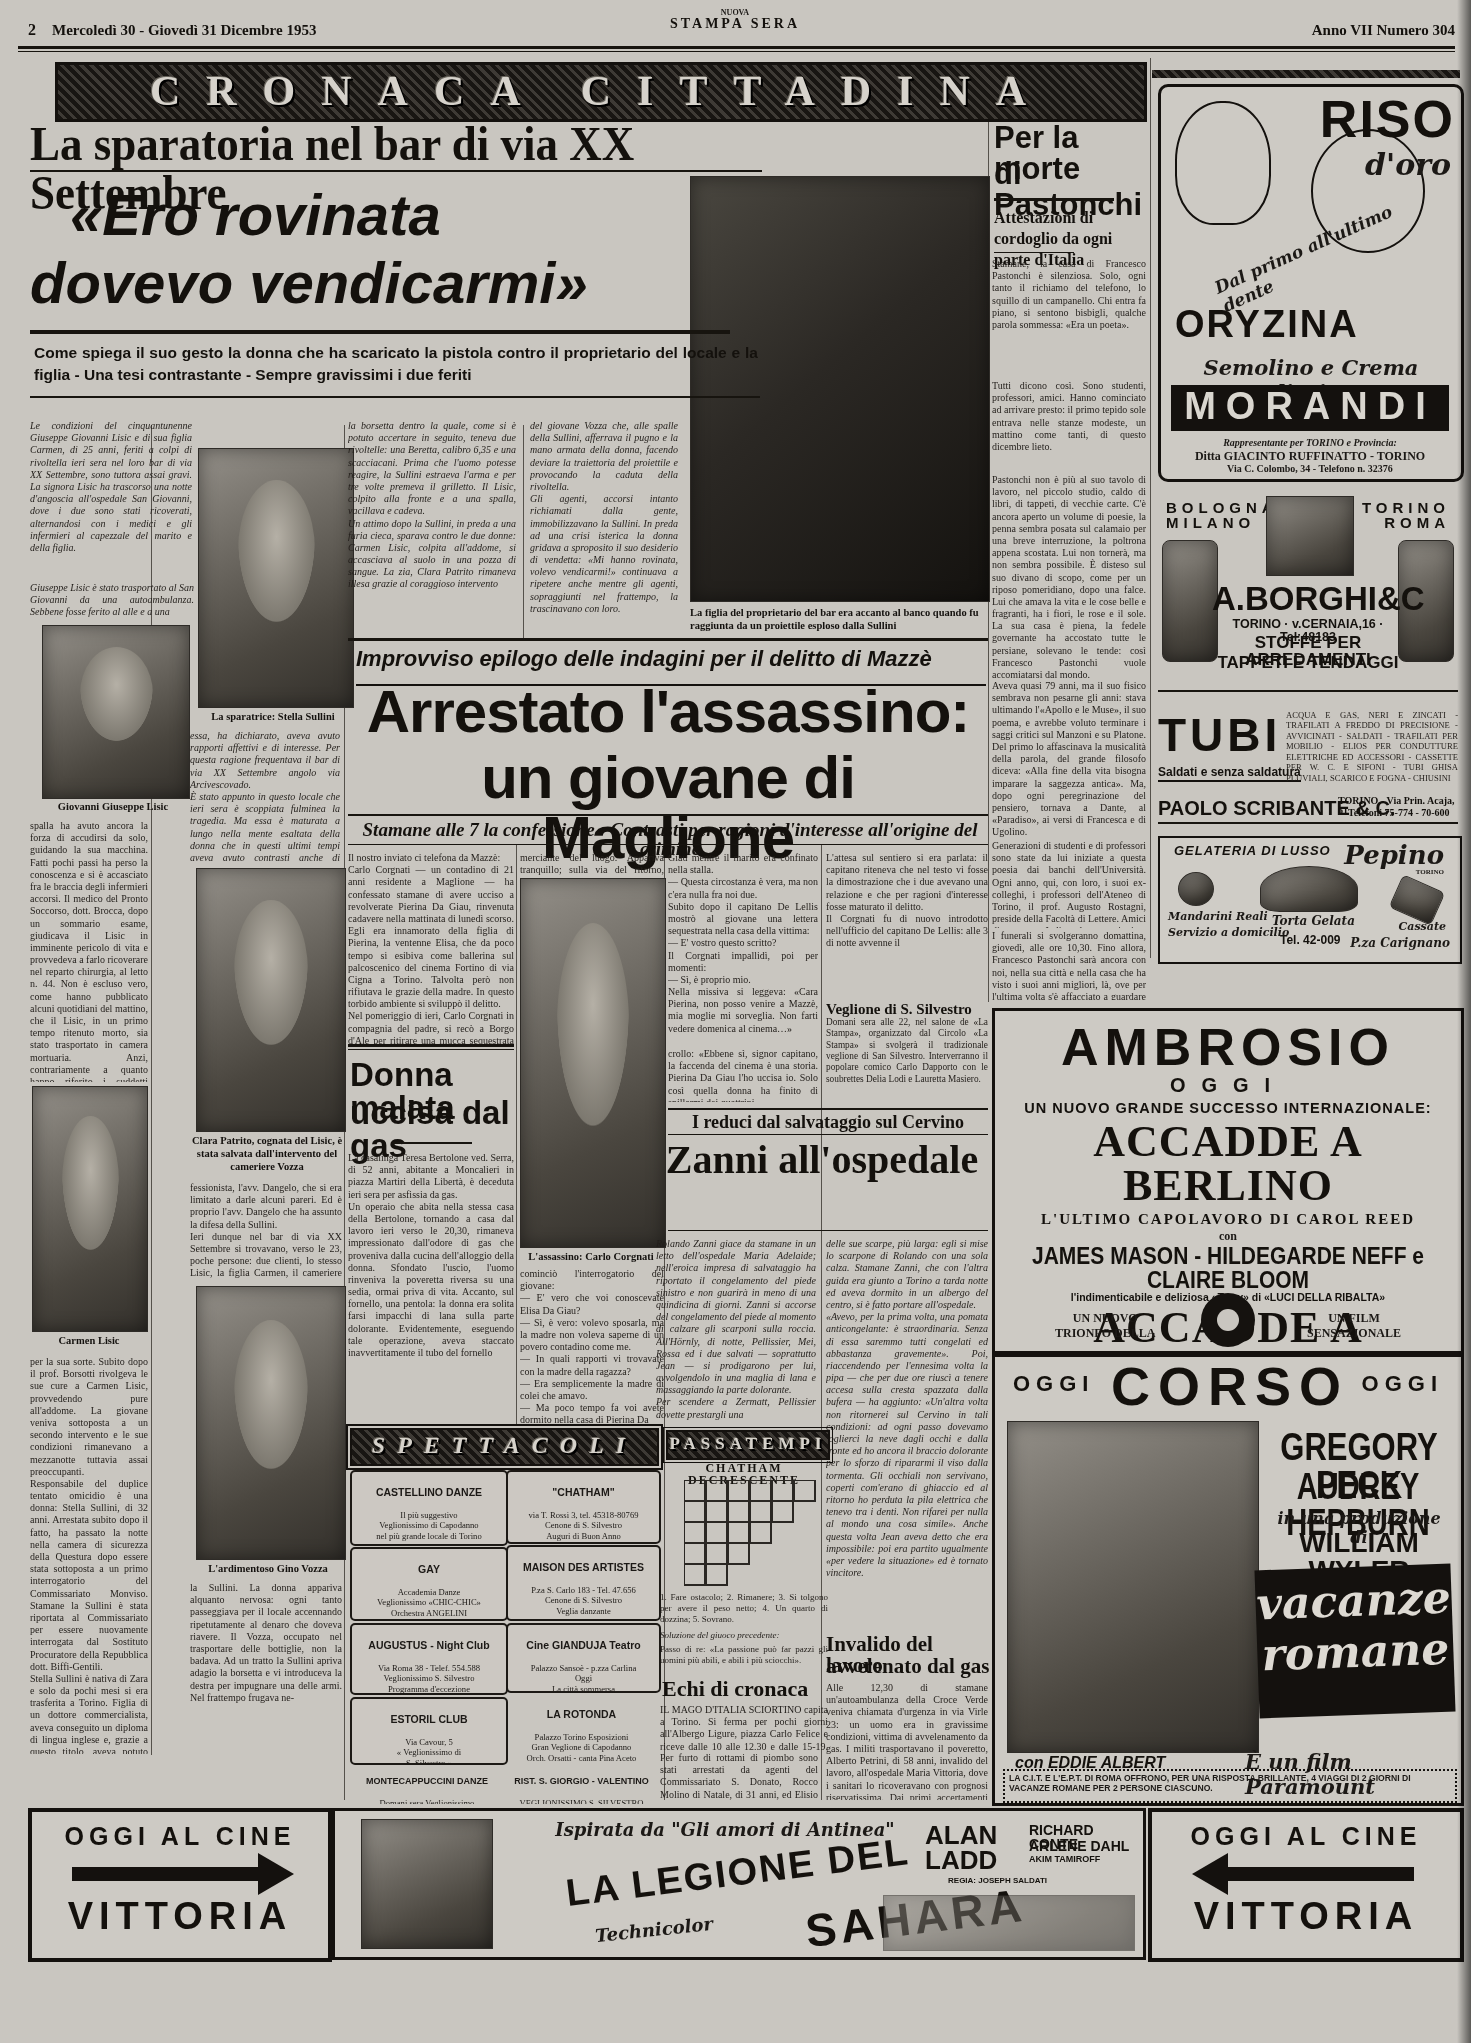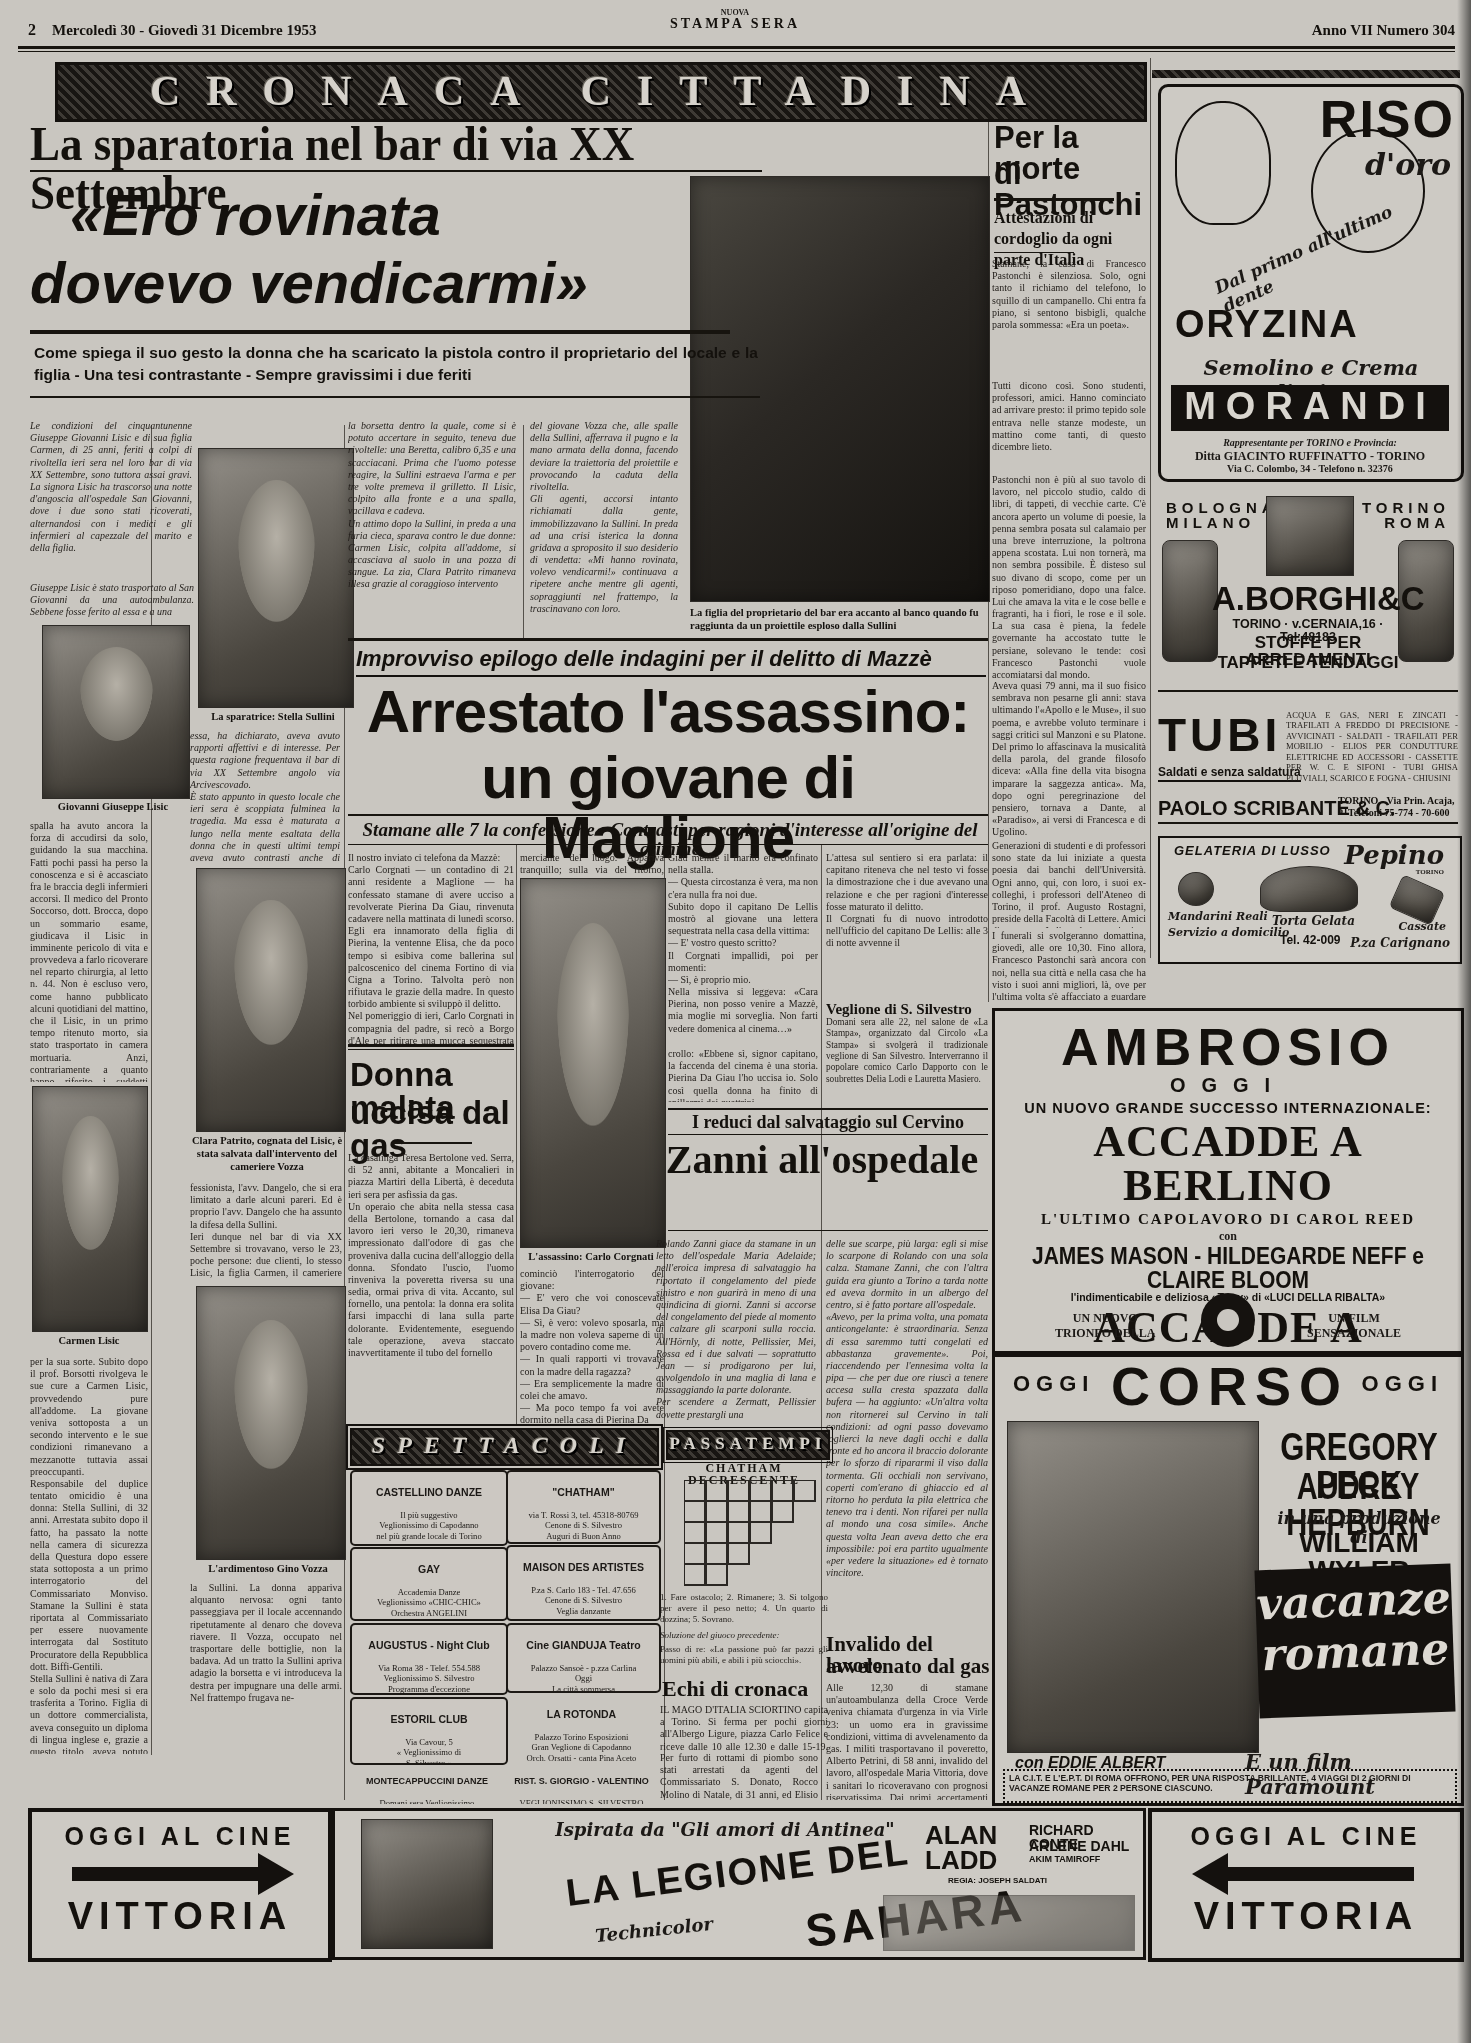--- a/index.html
+++ b/index.html
@@ -76,21 +76,21 @@
   <div class="a photo dark" style="left:690px;top:176px;width:298px;height:424px;"></div>
   <div class="a cap" style="left:690px;top:606px;width:298px;height:28px;text-align:left;">La figlia del proprietario del bar era accanto al banco quando fu raggiunta da un proiettile esploso dalla Sullini</div>
 
   <div class="a hs" style="left:70px;top:186px;width:620px;font-size:58px;font-style:italic;">«Ero rovinata</div>
   <div class="a hs" style="left:30px;top:254px;width:660px;font-size:58px;font-style:italic;">dovevo vendicarmi»</div>
   <div class="a rule" style="left:30px;top:330px;width:700px;height:4px;"></div>
   <div class="a hs" style="left:34px;top:342px;width:724px;font-size:15.5px;line-height:1.45;text-align:justify;">Come spiega il suo gesto la donna che ha scaricato la pistola contro il proprietario del locale e la figlia - Una tesi contrastante - Sempre gravissimi i due feriti</div>
   <div class="a rule" style="left:30px;top:396px;width:730px;height:2px;"></div>
 
   <div class="a t ti" style="left:30px;top:420px;width:162px;height:160px;">Le condizioni del cinquantunenne Giuseppe Giovanni Lisic e di sua figlia Carmen, di 25 anni, feriti a colpi di rivoltella ieri sera nel loro bar di via XX Settembre, sono tuttora assai gravi. La signora Lisic ha trascorso una notte d'angoscia all'ospedale San Giovanni, dove i due sono stati ricoverati, alternandosi con i medici e gli infermieri al capezzale del marito e della figlia.</div>
-  <div class="a t ti" style="left:30px;top:582px;width:164px;height:40px;">Giuseppe Lisic è stato trasportato al San Giovanni da una autoambulanza. Sebbene fosse ferito al essa e a una</div>
+  <div class="a t ti" style="left:30px;top:582px;width:164px;height:40px;">Giuseppe Lisic è stato trasportato al San Giovanni da una autoambulanza. Sebbene fosse ferito al alle e a una</div>
   <div class="a photo face" style="left:42px;top:625px;width:146px;height:172px;"></div>
   <div class="a cap" style="left:30px;top:800px;width:166px;height:14px;">Giovanni Giuseppe Lisic</div>
   <div class="a t" style="left:30px;top:820px;width:118px;height:262px;">spalla ha avuto ancora la forza di accudirsi da solo, guidando la sua macchina. Fatti pochi passi ha perso la conoscenza e si è accasciato fra le braccia degli infermieri accorsi. Il medico del Pronto Soccorso, dott. Brocca, dopo un sommario esame, giudicava il Lisic in imminente pericolo di vita e provvedeva a farlo ricoverare nel reparto chirurgia, al letto n. 44. Non è escluso vero, come hanno pubblicato alcuni quotidiani del mattino, che il Lisic, in un primo tempo ritenuto morto, sia stato trasportato in camera mortuaria. Anzi, contrariamente a quanto hanno riferito i suddetti giornali, egli è stato operato quasi subito dal prof. Borsotti, chiamato telefonicamente dal medico di guardia. Al Lisic è stato estratto il proiettile con un difficile intervento che ha lasciato uno spiraglio di speranza</div>
   <div class="a photo face" style="left:32px;top:1086px;width:114px;height:244px;"></div>
   <div class="a cap" style="left:32px;top:1334px;width:114px;height:14px;">Carmen Lisic</div>
   <div class="a t" style="left:30px;top:1356px;width:118px;height:398px;">per la sua sorte. Subito dopo il prof. Borsotti rivolgeva le sue cure a Carmen Lisic, provvedendo pure all'addome. La giovane veniva sottoposta a un secondo intervento e le sue condizioni rimanevano a mezzanotte tuttavia assai preoccupanti.
 Responsabile del duplice tentato omicidio è una donna: Stella Sullini, di 32 anni. Arrestata subito dopo il fatto, ha passato la notte nella camera di sicurezza della Questura dopo essere stata sottoposta a un primo interrogatorio del Commissariato Monviso. Stamane la Sullini è stata riportata al Commissariato per essere nuovamente interrogata dal Sostituto Procuratore della Repubblica dott. Biffi-Gentili.
 Stella Sullini è nativa di Zara e solo da pochi mesi si era trasferita a Torino. Figlia di un dottore commercialista, aveva conseguito un diploma di lingua inglese e, grazie a questo titolo, aveva potuto ottenere nella nostra città un certo numero di lezioni private. Il suo lavoro la obbligava ad abitare presso le famiglie che l'avevano assunta, senza una residenza stabile. Solitamente, nella giornata di riposo, prendeva in affitto una camera in via Lascaris o in corso Casale. Nel 1951 aveva conosciuto il Lisic con il quale, a quanto</div>
 
   <div class="a photo face" style="left:198px;top:448px;width:154px;height:258px;"></div>
@@ -105,21 +105,21 @@
   <div class="a photo face" style="left:196px;top:1286px;width:148px;height:272px;"></div>
   <div class="a cap" style="left:190px;top:1562px;width:156px;height:14px;">L'ardimentoso Gino Vozza</div>
   <div class="a t" style="left:190px;top:1582px;width:152px;height:172px;">la Sullini. La donna appariva alquanto nervosa: ogni tanto passeggiava per il locale accennando ripetutamente al denaro che doveva riavere. Il Vozza, occupato nel trasportare delle bottiglie, non la badava. Ad un tratto la Sullini apriva adagio la borsetta e vi introduceva la destra per impugnare una delle armi. Nel frattempo frugava ne-</div>
 
   <div class="a t ti" style="left:348px;top:420px;width:168px;height:214px;">la borsetta dentro la quale, come si è potuto accertare in seguito, teneva due rivoltelle: una Beretta, calibro 6,35 e una scacciacani. Prima che l'uomo potesse reagire, la Sullini estraeva l'arma e per tre volte premeva il grilletto. Il Lisic, colpito alla fronte e a una spalla, vacillava e cadeva.
 Un attimo dopo la Sullini, in preda a una furia cieca, sparava contro le due donne: Carmen Lisic, colpita all'addome, si accasciava al suolo in una pozza di sangue. La zia, Clara Patrito rimaneva illesa grazie al coraggioso intervento</div>
   <div class="a t ti" style="left:530px;top:420px;width:148px;height:214px;">del giovane Vozza che, alle spalle della Sullini, afferrava il pugno e la mano armata della donna, facendo deviare la traiettoria del proiettile e provocando la caduta della rivoltella.
 Gli agenti, accorsi intanto richiamati dalla gente, immobilizzavano la Sullini. In preda ad una crisi isterica la donna gridava a sproposito il suo desiderio di vendetta: «Mi hanno rovinata, volevo vendicarmi!» continuava a ripetere anche mentre gli agenti, sopraggiunti nel frattempo, la trascinavano con loro.</div>
 
   <div class="a rule" style="left:348px;top:638px;width:640px;height:3px;"></div>
-  <div class="a hs" style="left:356px;top:648px;width:630px;font-size:22px;font-style:italic;border-bottom:2px solid #14110e;padding-bottom:5px;">Improvviso epilogo delle indagini per il delitto di Mazzè</div>
+  <div class="a hs" style="left:356px;top:648px;width:630px;font-size:22px;font-style:italic;border-bottom:2px solid #14110e;padding-bottom:14px;">Improvviso epilogo delle indagini per il delitto di Mazzè</div>
   <div class="a hs c" style="left:348px;top:682px;width:640px;font-size:60px;letter-spacing:-1px;">Arrestato l'assassino:</div>
   <div class="a hs c" style="left:348px;top:748px;width:640px;font-size:60px;letter-spacing:-1px;">un giovane di Maglione</div>
   <div class="a rule" style="left:348px;top:814px;width:640px;height:2px;"></div>
   <div class="a hl c ti" style="left:352px;top:820px;width:636px;font-size:19px;">Stamane alle 7 la confessione - Contrasti per ragioni d'interesse all'origine del crimine</div>
   <div class="a rule" style="left:348px;top:844px;width:640px;height:1px;"></div>
 
   <div class="a t" style="left:348px;top:852px;width:166px;height:192px;">Il nostro inviato ci telefona da Mazzè:
 Carlo Corgnati — un contadino di 21 anni residente a Maglione — ha confessato stamane di avere ucciso a revolverate Pierina Da Giau, rinvenuta cadavere nella mattinata di lunedì scorso. Egli era innamorato della figlia di Pierina, la ventenne Elisa, che da poco tempo si esibiva come ballerina sul palcoscenico del cinema Fortino di via Cigna a Torino. Talvolta però non rifiutava le grazie della madre. In questo torbido ambiente si sviluppò il delitto.
 Nel pomeriggio di ieri, Carlo Corgnati in compagnia del padre, si recò a Borgo d'Ale per ritirare una mucca sequestrata da un com-</div>
   <div class="a t" style="left:520px;top:852px;width:144px;height:24px;">merciante del luogo. Appariva tranquillo; sulla via del ritorno, verso le ore 18, arrivarono due carabinieri sulla Fiat 500 C color azzurro. Lo invitarono a salire e lo trasportarono nella caserma di Mazzè. Alla sera il capitano De Lellis</div>

